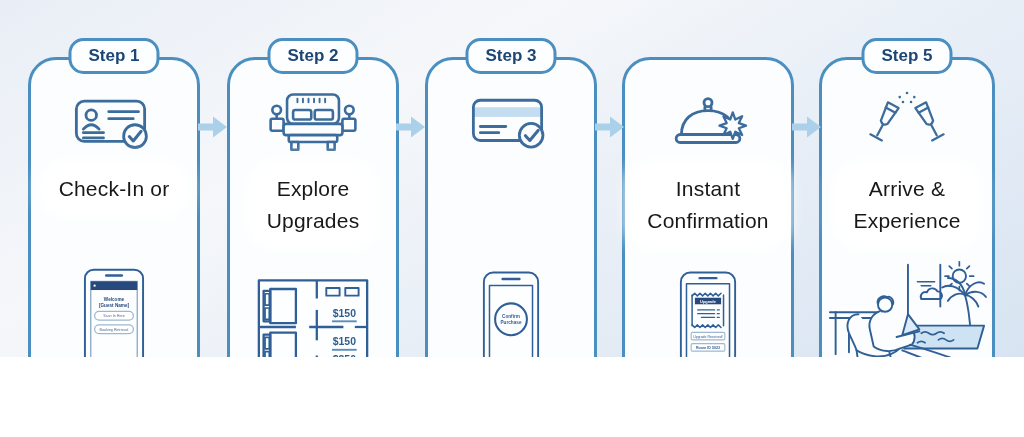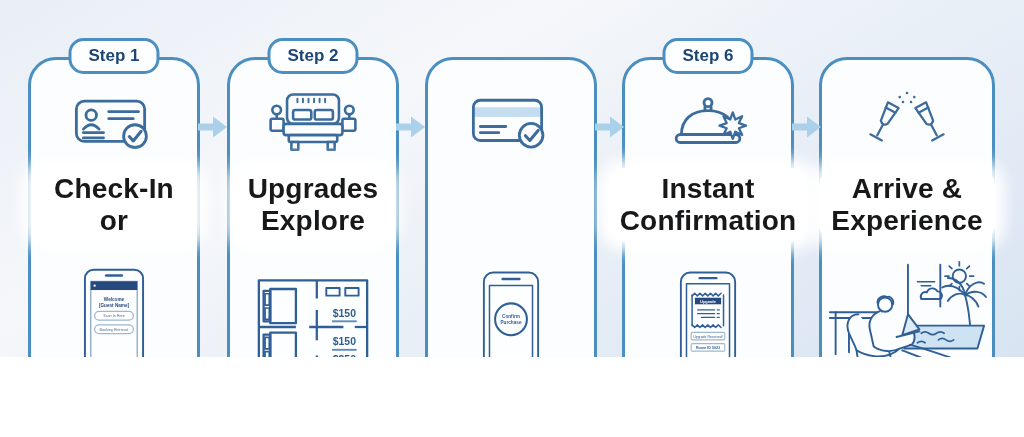--- a/index.html
+++ b/index.html
@@ -8,21 +8,21 @@
     background:linear-gradient(150deg,#e9eef6 0%,#f5f7fa 34%,#e9eff7 60%,var(--background-bottom,#d8e4f2) 100%);}
   .card{position:absolute;top:57px;width:172px;height:339px;box-sizing:border-box;
     background:#fbfdfe;border:3px solid var(--accent,#4a8fc0);border-radius:28px;
     display:flex;flex-direction:column;align-items:center;}
   .badge{position:absolute;top:-22px;left:50%;transform:translateX(-50%);
     background:#fdfeff;border:3px solid var(--accent,#4a8fc0);border-radius:15px;
     padding:5px 17px;font-weight:700;font-size:17px;color:var(--badge-text,#1d4674);white-space:nowrap;}
   .icon-wrap{margin-top:30px;height:66px;display:flex;align-items:center;justify-content:center;}
   .title{margin-top:12px;background:#fff;border-radius:18px;padding:5px 12px;
     box-shadow:0 0 14px 10px rgba(255,255,255,.95);text-align:center;
-    font-size:28px;line-height:32px;color:var(--title-text,#17181a);font-weight:700;letter-spacing:.2px;}
+    font-size:21px;line-height:32px;color:var(--title-text,#17181a);font-weight:400;letter-spacing:.2px;}
   .title .line{display:block;}
   .illus{margin-top:auto;margin-bottom:16px;display:flex;justify-content:center;}
   .arrow{position:absolute;top:116px;width:30px;height:22px;}
   .sparkle{position:absolute;left:962px;top:388px;width:42px;height:42px;background:#ffffff;opacity:.75;
     clip-path:polygon(50% 0,61% 39%,100% 50%,61% 61%,50% 100%,39% 61%,0 50%,39% 39%);}
   svg text{font-family:"Liberation Sans",sans-serif;}
 </style>
 </head>
 <body>
 
@@ -89,22 +89,22 @@
         </g>
         <rect x="29" y="22" width="21" height="11" rx="2.5" fill="#fbfdfe"></rect>
         <rect x="54" y="22" width="21" height="11" rx="2.5" fill="#fbfdfe"></rect>
         <rect x="18" y="38" width="68" height="13" rx="3" fill="#fbfdfe"></rect>
         <rect x="24" y="51" width="56" height="8" rx="2" fill="#fbfdfe"></rect>
         <rect x="27" y="59" width="8" height="9" fill="#fbfdfe"></rect>
         <rect x="69" y="59" width="8" height="9" fill="#fbfdfe"></rect>
       </svg>
     </div>
     <div class="title">
+      <span class="line">Explore</span>
       <span class="line">Upgrades</span>
-      <span class="line">Explore</span>
     </div>
     <div class="illus">
       <svg width="114" height="100" viewBox="0 0 120 104" fill="none" stroke="var(--illustration-stroke,#2f5f96)" stroke-width="2.4" stroke-linejoin="round">
         <rect x="3" y="3" width="114" height="98" fill="#fdfeff"></rect>
         <line x1="3" y1="52" x2="42" y2="52"></line>
           <line x1="56" y1="52" x2="92" y2="52"></line>
           <line x1="104" y1="52" x2="117" y2="52"></line>
         <line x1="64" y1="3" x2="64" y2="22"></line>
           <line x1="64" y1="34" x2="64" y2="52"></line>
         <line x1="64" y1="52" x2="64" y2="66"></line>
@@ -123,20 +123,23 @@
         <line x1="80" y1="46" x2="106" y2="46" stroke="#5b8cba" stroke-width="2"></line>
         <text x="93" y="71" text-anchor="middle" font-size="11" font-weight="bold" fill="#2e5f8e" stroke="none">$150</text>
         <line x1="80" y1="76" x2="106" y2="76" stroke="#5b8cba" stroke-width="2"></line>
         <text x="93" y="90" text-anchor="middle" font-size="11" font-weight="bold" fill="#2e5f8e" stroke="none">$350</text>
         <line x1="80" y1="95" x2="106" y2="95" stroke="#5b8cba" stroke-width="2"></line>
       </svg>
     </div>
   </section>
 
   <section class="card" style="left:425px">
+    <div class="badge">
+      <span>Step 3</span>
+    </div>
     <div class="icon-wrap">
       <svg width="84" height="60" viewBox="0 0 96 64" fill="none" stroke="var(--icon-stroke,#3c6c9c)" stroke-width="3.2" stroke-linecap="round" stroke-linejoin="round">
         <rect x="5" y="14" width="78" height="11" fill="var(--stripe-fill,#c3dcef)" stroke="none"></rect>
         <rect x="5" y="6" width="78" height="46" rx="8"></rect>
         <line x1="13" y1="36" x2="42" y2="36"></line>
         <line x1="13" y1="43" x2="34" y2="43"></line>
         <circle cx="71" cy="46" r="13.5" fill="#fbfdfe"></circle>
         <path d="M64.5,46.5 l5,5.5 l9.5,-11.5" stroke-width="3.5"></path>
       </svg>
     </div>
@@ -147,23 +150,20 @@
         <rect x="8" y="16" width="46" height="80" stroke-width="1.6"></rect>
         <circle cx="31" cy="52" r="17" stroke-width="2.2"></circle>
         <text x="31" y="50.5" text-anchor="middle" font-size="5" font-weight="bold" fill="#2f5f96" stroke="none">Confirm</text>
         <text x="31" y="57.5" text-anchor="middle" font-size="5" font-weight="bold" fill="#2f5f96" stroke="none">Purchase</text>
         <circle cx="31" cy="103" r="4"></circle>
       </svg>
     </div>
   </section>
 
   <section class="card" style="left:622px">
-    <div class="badge">
-      <span>Step 6</span>
-    </div>
     <div class="icon-wrap">
       <svg width="92" height="58" viewBox="0 0 104 62" fill="none" stroke="var(--icon-stroke,#3c6c9c)" stroke-width="3.2" stroke-linecap="round" stroke-linejoin="round">
         <circle cx="52" cy="8" r="4.5"></circle>
         <line x1="48.5" y1="13" x2="48.5" y2="17"></line>
           <line x1="55.5" y1="13" x2="55.5" y2="17"></line>
         <path d="M22,44 C22,27 34,17 52,17 C70,17 82,27 82,44"></path>
         <rect x="16" y="44" width="72" height="9" rx="4.5" fill="#fbfdfe"></rect>
         <polygon points="95,34 86.9,36.9 90.6,44.6 82.9,40.9 80,49 77.1,40.9 69.4,44.6 73.1,36.9 65,34 73.1,31.1 69.4,23.4 77.1,27.1 80,19 82.9,27.1 90.6,23.4 86.9,31.1" fill="#fbfdfe" stroke-width="2.6"></polygon>
       </svg>
     </div>
@@ -193,20 +193,23 @@
         <rect x="13" y="66" width="36" height="8" rx="1.5" stroke="#9fb8d0" stroke-width="1.2" fill="#ffffff"></rect>
         <text x="31" y="71.6" text-anchor="middle" font-size="3.7" fill="#2f5f96" stroke="none">Upgrade Received!</text>
         <rect x="13" y="78" width="36" height="8" rx="1.5" stroke="#9fb8d0" stroke-width="1.2" fill="#ffffff"></rect>
         <text x="31" y="83.8" text-anchor="middle" font-size="3.9" font-weight="bold" fill="#2f5f96" stroke="none">Room ID 5023</text>
         <circle cx="31" cy="105" r="3.6"></circle>
       </svg>
     </div>
   </section>
 
   <section class="card" style="left:819px;width:176px">
+    <div class="badge">
+      <span>Step 5</span>
+    </div>
     <div class="icon-wrap">
       <svg width="86" height="68" viewBox="0 0 100 84" fill="none" stroke="var(--icon-stroke,#3c6c9c)" stroke-width="2.8" stroke-linecap="round" stroke-linejoin="round">
         <circle cx="50" cy="5" r="1.6" fill="#3c6c9c" stroke="none"></circle>
         <circle cx="41" cy="10" r="1.6" fill="#3c6c9c" stroke="none"></circle>
         <circle cx="59" cy="10" r="1.6" fill="#3c6c9c" stroke="none"></circle>
         <circle cx="45" cy="16" r="1.6" fill="#3c6c9c" stroke="none"></circle>
         <circle cx="55" cy="16" r="1.6" fill="#3c6c9c" stroke="none"></circle>
         <g transform="translate(33,20) rotate(28)">
           <path d="M-7.5,0 L7.5,0 L4.5,24 Q0,29 -4.5,24 Z" fill="#fbfdfe"></path>
           <line x1="-6.8" y1="7" x2="6.8" y2="7"></line>

